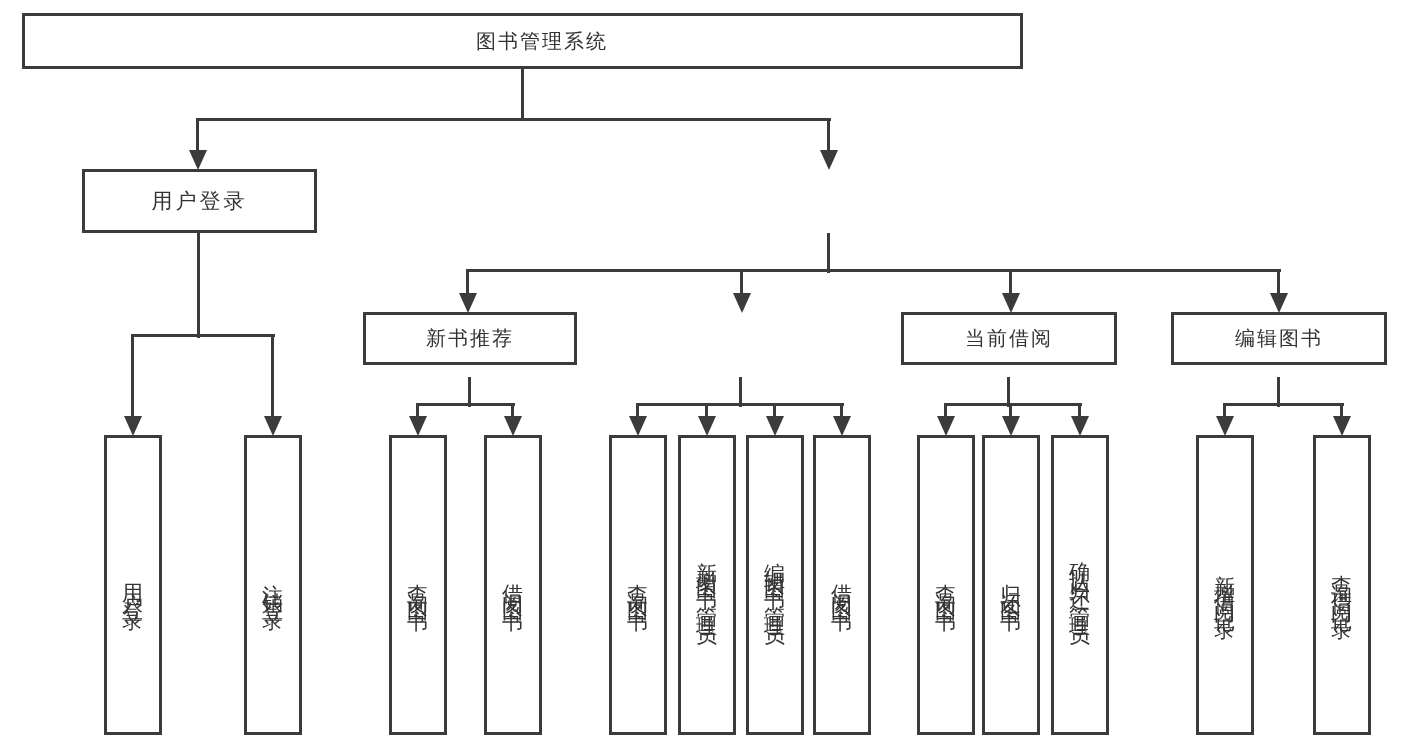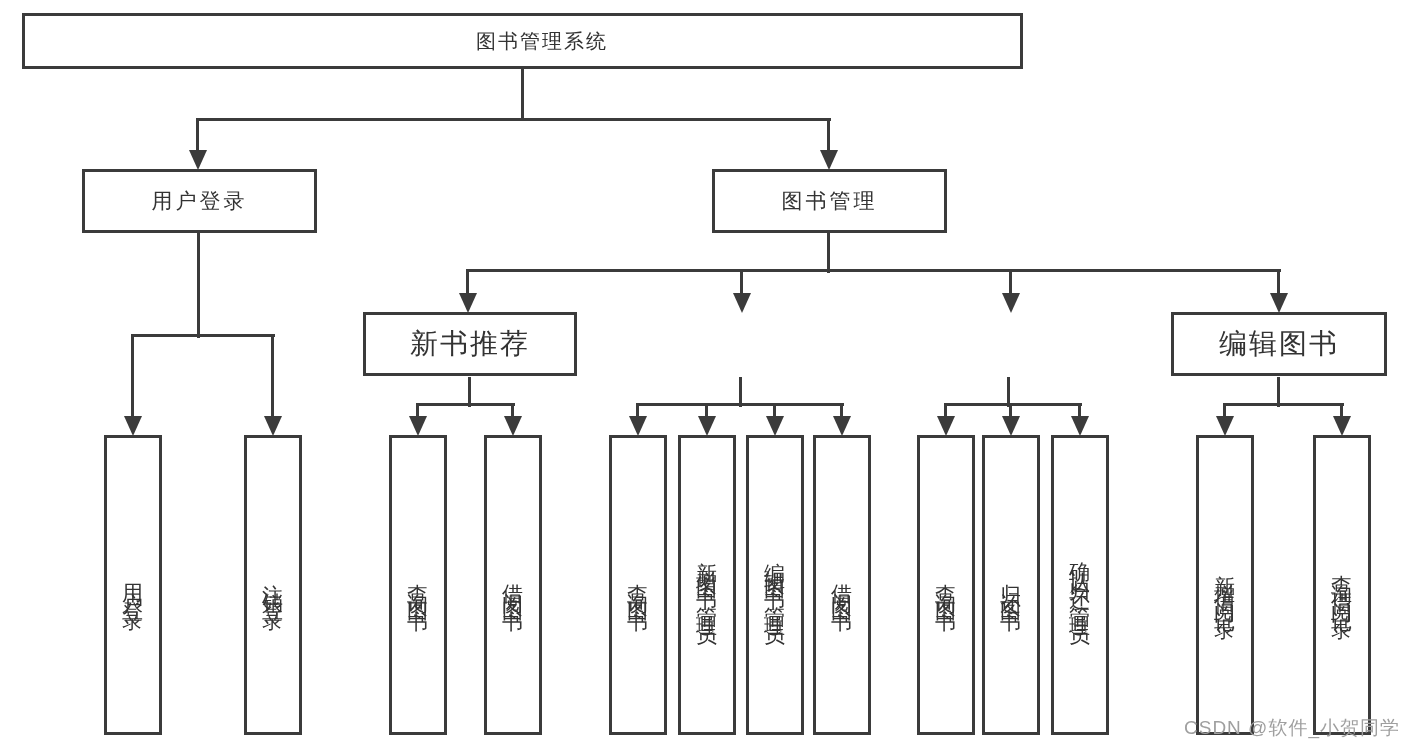--- a/index.html
+++ b/index.html
@@ -10,21 +10,21 @@
   }
   .box {
     position:absolute; box-sizing:border-box; background:#ffffff;
     border:3px solid var(--line); color:var(--text);
     display:flex; align-items:center; justify-content:center;
     z-index:2;
   }
   .hbox { font-size:20px; letter-spacing:2px; white-space:nowrap; }
   .root  { left:22px;  top:13px;  width:1001px; height:56px;padding-left:39px; }
   .lvl2  { top:169px; height:64px; width:235px; font-size:21px; letter-spacing:3px; }
-  .lvl3  { top:312px; height:64px; font-size:28px; letter-spacing:2px; }
+  .lvl3  { top:312px; height:53px; font-size:20px; letter-spacing:2px; }
   .leaf {
     top:435px; height:300px; width:58px;
     writing-mode:vertical-rl; text-orientation:mixed;
     font-size:21px; letter-spacing:9px; line-height:1;
   }
   .vline, .hline, .stem { position:absolute; background:var(--line); z-index:1; }
   .head {
     position:absolute; width:0; height:0; z-index:1;
     border-left:9px solid transparent; border-right:9px solid transparent;
     border-top:20px solid var(--line);
@@ -35,23 +35,23 @@
   }
 </style>
 </head>
 <body>
 
 <div class="canvas">
 
   <div class="box hbox root">图书管理系统</div>
 
   <div class="box hbox lvl2" style="left:82px;">用户登录</div>
-  <div class="box hbox lvl2" style="left:712px;">图书管理</div>
 
   <div class="box hbox lvl3" style="left:363px;  width:214px;">新书推荐</div>
+  <div class="box hbox lvl3" style="left:901px;  width:216px;">当前借阅</div>
   <div class="box hbox lvl3" style="left:1171px; width:216px;">编辑图书</div>
 
   <div class="box leaf" style="left:104px;">用户登录</div>
   <div class="box leaf" style="left:244px;">注销登录</div>
   <div class="box leaf" style="left:389px;">查询图书</div>
   <div class="box leaf" style="left:484px;">借阅图书</div>
   <div class="box leaf" style="left:609px;">查询图书</div>
   <div class="box leaf" style="left:678px;">新增图书（管理员）</div>
   <div class="box leaf" style="left:746px;">编辑图书（管理员）</div>
   <div class="box leaf" style="left:813px;">借阅图书</div>
@@ -109,14 +109,13 @@
       <div class="stem" style="left: 1009px; top: 405px; width: 3px; height: 11px;"></div>
       <div class="head" style="left: 1002px; top: 416px;"></div>
       <div class="stem" style="left: 1078px; top: 405px; width: 3px; height: 11px;"></div>
       <div class="head" style="left: 1071px; top: 416px;"></div>
       <div class="stem" style="left: 1223px; top: 405px; width: 3px; height: 11px;"></div>
       <div class="head" style="left: 1216px; top: 416px;"></div>
       <div class="stem" style="left: 1340px; top: 405px; width: 3px; height: 11px;"></div>
       <div class="head" style="left: 1333px; top: 416px;"></div>
     </div>
 
-  <div class="watermark">CSDN @软件_小贺同学</div>
 </div>
 
 </body></html>

